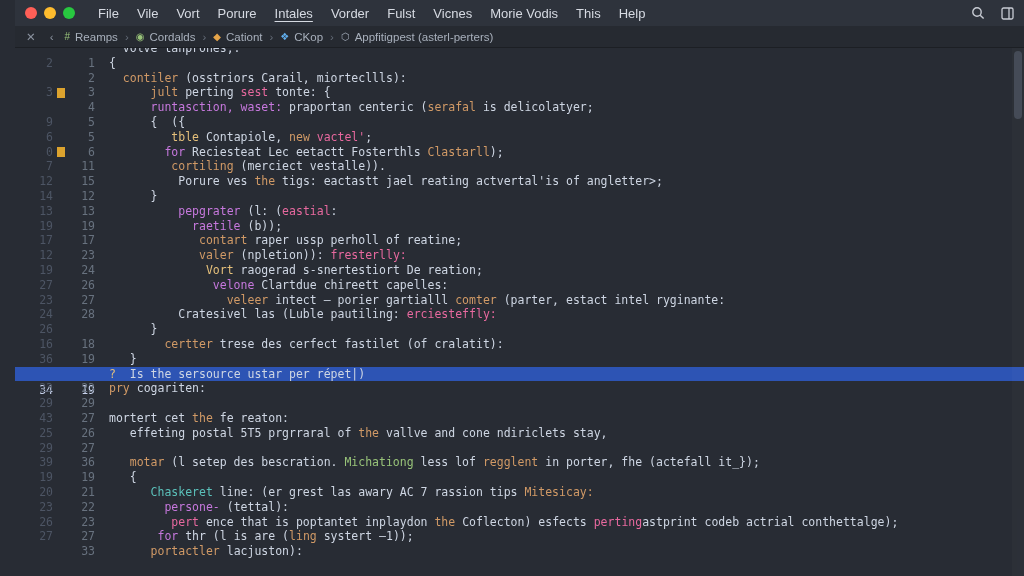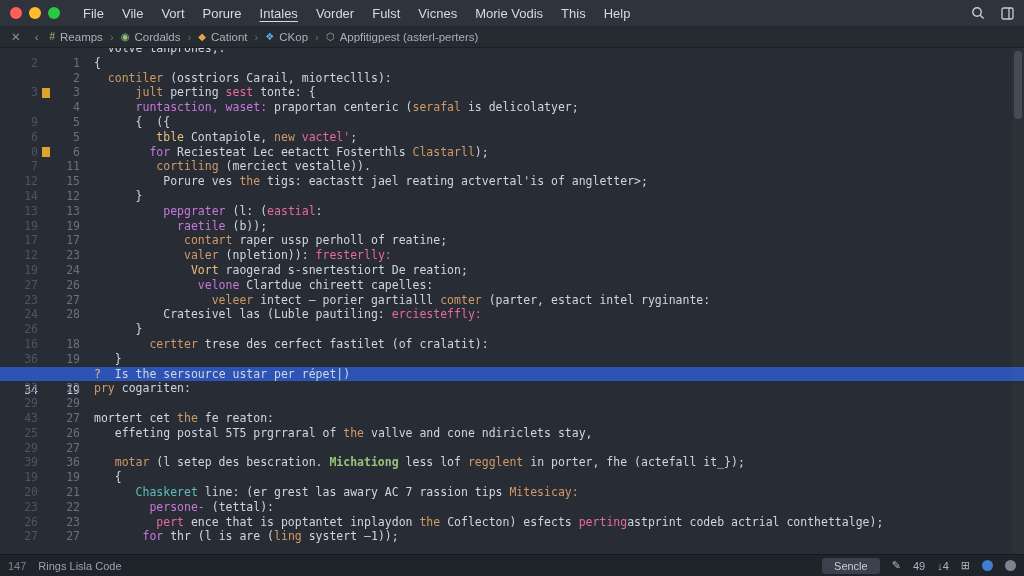--- a/index.html
+++ b/index.html
@@ -1,18 +1,18 @@
 <!DOCTYPE html>
 <html><head>
 <meta charset="utf-8">
 <style>
   * { margin:0; padding:0; box-sizing:border-box; }
   html,body { width:1024px; height:576px; overflow:hidden; }
   body { background:#282c34; font-family:"Liberation Sans", sans-serif; }
-  .window { display:flex; flex-direction:column; width:1024px; height:576px; }
+  .window { display:flex; flex-direction:column; width:1024px; height:576px;padding-left:15px; }
 
   
   .menubar { height:26px; background:#2e333c; display:flex; align-items:center; padding:0 10px; color:#d6dae2; font-size:13px; flex:0 0 auto; }
   .lights { display:flex; gap:7px; margin-right:14px; }
   .light { width:12px; height:12px; border-radius:50%; }
   .menu-item { padding:2px 9px; cursor:default; }
   .menu-item.active { text-decoration:underline; text-underline-offset:3px; }
   .menubar-right { margin-left:auto; display:flex; gap:16px; align-items:center; }
   .mb-icon svg { display:block; }
 
@@ -30,21 +30,21 @@
   .line { display:flex; height:14.8px; line-height:14.8px; white-space:pre; }
   .g1 { flex:0 0 38px; text-align:right; color:#4d5564; }
   .mkslot { flex:0 0 16px; display:flex; justify-content:center; align-items:center; }
   .mk { width:8px; height:10px; background:#dca32e; }
   .g2 { flex:0 0 26px; text-align:right; color:#68727f; margin-right:14px; }
   .codetxt { flex:1 1 auto; overflow:hidden; }
   .line.hl { background:#2d54b4; }
   .line.hl .g1, .line.hl .g2 { color:#c9d4ee;margin-top:16px; }
 
   .c-fg{color:#ced6e3;} .c-or{color:#d19a66;margin-top:20px;} .c-ye{color:#e5c07b;}
-  .c-pu{color:#c678dd;} .c-pk{color:#e8699f;} .c-gr{color:#98c379;font-weight:bold;}
+  .c-pu{color:#c678dd;} .c-pk{color:#e8699f;} .c-gr{color:#98c379;}
   .c-te{color:#5bc0ba;}
 
   .scrollbar { position:absolute; top:0; right:0; width:12px; height:100%; background:rgba(255,255,255,0.02); }
   .scroll-thumb { position:absolute; top:3px; right:2px; width:8px; height:68px; background:#454b57; border-radius:4px; }
 
   
   .statusbar { height:22px; background:#1f232a; border-top:1px solid #161a1f; display:flex; align-items:center; padding:0 8px; color:#9aa3b0; font-size:11px; flex:0 0 auto; }
   .sb-left { display:flex; align-items:center; gap:12px; }
   .sb-linecount { color:#7b8492; }
   .sb-right { margin-left:auto; display:flex; align-items:center; gap:12px; }
@@ -154,35 +154,21 @@
         <div class="line"><span class="g1">29</span><span class="mkslot"></span><span class="g2">29</span><span class="codetxt"></span></div>
         <div class="line"><span class="g1">43</span><span class="mkslot"></span><span class="g2">27</span><span class="codetxt"><span class="c-fg">mortert cet </span><span class="c-or">the </span><span class="c-fg">fe reaton:</span></span></div>
         <div class="line"><span class="g1">25</span><span class="mkslot"></span><span class="g2">26</span><span class="codetxt"><span class="c-fg">   effeting postal 5T5 prgrraral of </span><span class="c-or">the </span><span class="c-fg">vallve and cone ndiriclets stay,</span></span></div>
         <div class="line"><span class="g1">29</span><span class="mkslot"></span><span class="g2">27</span><span class="codetxt"></span></div>
         <div class="line"><span class="g1">39</span><span class="mkslot"></span><span class="g2">36</span><span class="codetxt"><span class="c-or">   motar </span><span class="c-fg">(l setep des bescration. </span><span class="c-gr">Michationg </span><span class="c-fg">less lof </span><span class="c-or">regglent </span><span class="c-fg">in porter, fhe (actefall it_});</span></span></div>
         <div class="line"><span class="g1">19</span><span class="mkslot"></span><span class="g2">19</span><span class="codetxt"><span class="c-fg">   {</span></span></div>
         <div class="line"><span class="g1">20</span><span class="mkslot"></span><span class="g2">21</span><span class="codetxt"><span class="c-te">      Chaskeret </span><span class="c-fg">line: (er grest las awary AC 7 rassion tips </span><span class="c-or">Mitesicay:</span></span></div>
         <div class="line"><span class="g1">23</span><span class="mkslot"></span><span class="g2">22</span><span class="codetxt"><span class="c-pu">        persone- </span><span class="c-fg">(tettal):</span></span></div>
         <div class="line"><span class="g1">26</span><span class="mkslot"></span><span class="g2">23</span><span class="codetxt"><span class="c-pk">         pert </span><span class="c-fg">ence that is poptantet inplaydon </span><span class="c-or">the </span><span class="c-fg">Coflecton) esfects </span><span class="c-pk">perting</span><span class="c-fg">astprint codeb actrial conthettalge);</span></span></div>
         <div class="line"><span class="g1">27</span><span class="mkslot"></span><span class="g2">27</span><span class="codetxt"><span class="c-pu">       for </span><span class="c-fg">thr (l is are (</span><span class="c-or">ling </span><span class="c-fg">systert —1));</span></span></div>
+        <div class="line"><span class="g1"></span><span class="mkslot"></span><span class="g2">33</span><span class="codetxt"><span class="c-or">      portactler </span><span class="c-fg">lacjuston):</span></span></div>
       </div>
     <div class="scrollbar">
       <div class="scroll-thumb"></div>
     </div>
   </div>
 
-  <div class="statusbar">
-    <div class="sb-left">
-      <span class="sb-linecount">147</span>
-      <span>Rings Lisla Code</span>
-    </div>
-    <div class="sb-right">
-      <span class="sb-button">Sencle</span>
-      <span class="sb-icon">✎</span>
-      <span class="sb-icon">49</span>
-      <span class="sb-icon">↓4</span>
-      <span class="sb-icon">⊞</span>
-      <span class="dot dot-blue"></span>
-      <span class="dot dot-gray"></span>
-    </div>
-  </div>
 
 </div>
 
 </body></html>

